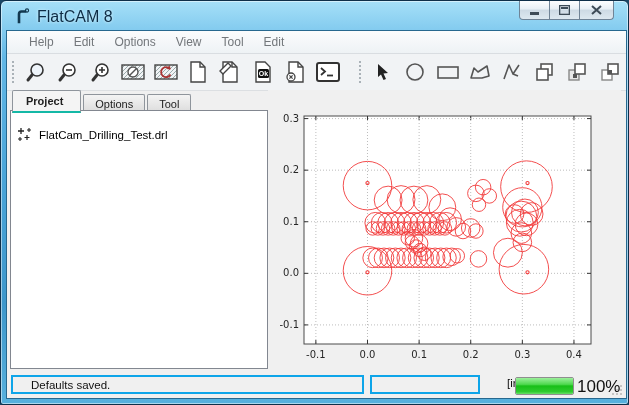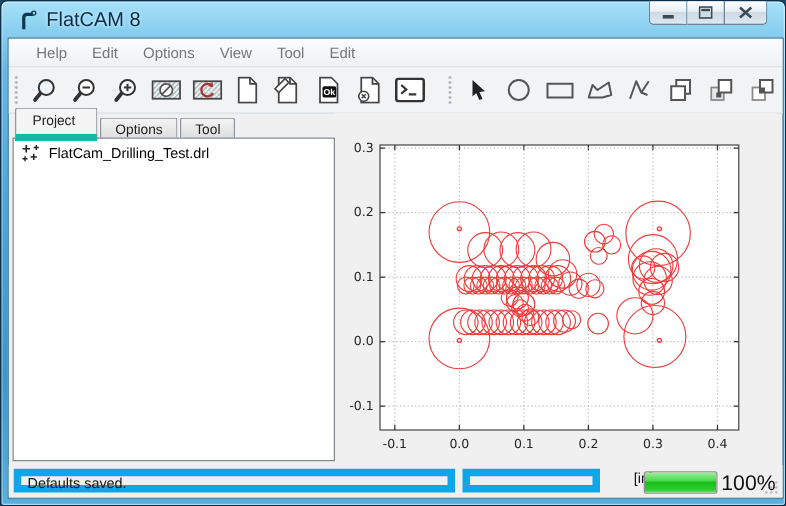--- a/index.html
+++ b/index.html
@@ -26,31 +26,31 @@
   .menu-item{color:#73777b;font-size:12px;padding:2px 10px;cursor:default;}
   
   #toolbar{position:absolute;left:0;top:23px;width:100%;height:36px;background:#f1f3f5;border-bottom:1px solid #dcdfe2;display:flex;align-items:center;}
   .grip{width:4px;height:24px;margin:0 5px 0 4px;background-image:radial-gradient(#aab2b8 1px,transparent 1.2px);background-size:4px 4px;}
   .tb-btn{width:28px;height:28px;display:flex;align-items:center;justify-content:center;margin:0 2px;border:1px solid transparent;border-radius:2px;}
   .tb-btn svg{display:block;}
   
   #tab-bar{position:absolute;left:5px;top:60px;display:flex;align-items:flex-end;height:20px;}
   .tab{font-size:11px;color:#222;border:1px solid #8f959c;border-bottom:none;border-radius:2px 2px 0 0;
     background:linear-gradient(#f4f4f4,#dcdcdc);padding:3px 11px 2px 11px;margin-right:2px;position:relative;top:1px;}
-  .tab.active{background:#f4f4f4;padding:4px 17px 4px 13px;top:2px;z-index:3;border-bottom:6px solid #14b8a6;}
+  .tab.active{background:#f4f4f4;padding:4px 17px 4px 13px;top:2px;z-index:3;border-bottom:2px solid #14b8a6;font-weight:bold;}
   
   #tree-panel{position:absolute;left:3px;top:79px;width:256px;height:257px;background:#ffffff;border:1px solid #828790;}
-  .tree-item{display:flex;align-items:center;padding:4px 4px;font-size:11.5px;color:#000;}
+  .tree-item{display:flex;align-items:center;padding:16px 4px;font-size:11.5px;color:#000;}
   .tree-item svg{margin:0 6px 0 2px;}
   
   #figure-panel{position:absolute;left:261px;top:59px;width:353px;height:282px;background:#f0f0f0;}
   
   #statusbar{position:absolute;left:0;top:341px;width:100%;height:26px;background:#f0f0f0;}
-  .sunken{position:absolute;top:3px;height:19px;border:6px solid #0ea5e9;box-sizing:border-box;font-size:11.5px;color:#111;
-    display:flex;padding-left:5px;background:#f0f0f0;}
+  .sunken{position:absolute;top:3px;height:19px;border:2px solid #0ea5e9;box-sizing:border-box;font-size:11.5px;color:#111;
+    display:flex;align-items:center;padding-left:18px;background:#f0f0f0;}
   #status-units{position:absolute;top:5px;font-size:11.5px;color:#111;}
   #progress{position:absolute;top:5px;width:57px;height:16px;border:1px solid #8f8f8f;border-radius:2px;background:#e9e9e9;overflow:hidden;}
   #progress-fill{height:100%;background:linear-gradient(180deg,#9cf09c 0%,#4ed84e 40%,#17bf17 50%,#2ecb2e 85%,#67e067 100%);}
   #progress-text{position:absolute;top:5px;font-size:17px;color:#111;}
   #resize-grip{position:absolute;right:3px;top:12px;width:11px;height:11px;}
 </style>
 </head>
 <body>
 
 <div id="window">

